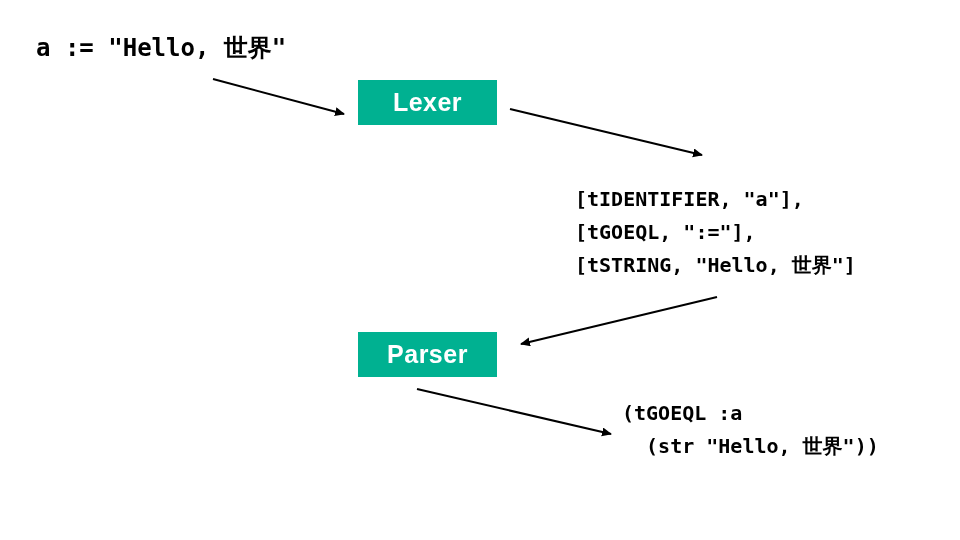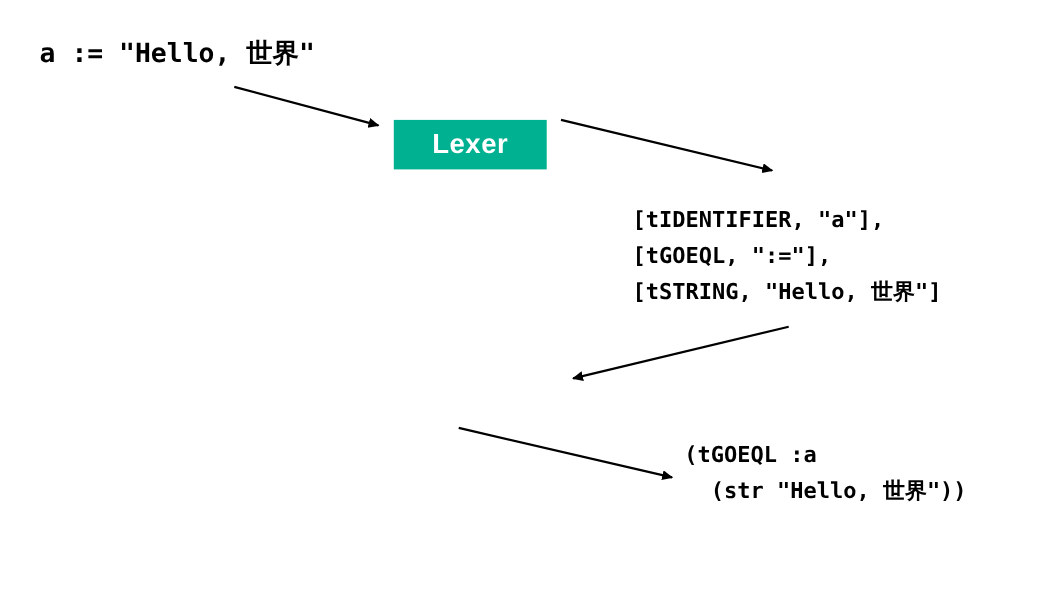--- a/index.html
+++ b/index.html
@@ -39,21 +39,21 @@
     height: 45px;
     background: var(--accent, #00b191);
     color: var(--box-text, #ffffff);
     display: flex;
     align-items: center;
     justify-content: center;
     font-size: 25px;
     font-weight: bold;
     letter-spacing: 0.5px;
   }
-  .lexer-box  { left: 358px; top: 109px; text-align: center;  }
+  .lexer-box  { left: 358px; top: 80px; text-align: center;  }
   .parser-box { left: 358px; top: 332px; }
   .tokens {
     position: absolute;
     left: 575px;
     top: 183px;
     font-size: 20px;
     line-height: 33px;
   }
   .ast {
     position: absolute;
@@ -99,19 +99,22 @@
   <div class="box lexer-box">
     <span>Lexer</span>
   </div>
 
   <div class="mono tokens">
     <div class="line">[tIDENTIFIER, "a"],</div>
     <div class="line">[tGOEQL, ":="],</div>
     <div class="line">[tSTRING, "Hello, 世界"]</div>
   </div>
 
+  <div class="box parser-box">
+    <span>Parser</span>
+  </div>
 
   <div class="mono ast">
     <div class="line">(tGOEQL :a</div>
     <div class="line">  (str "Hello, 世界"))</div>
   </div>
 
 </div>
 
 </body></html>

